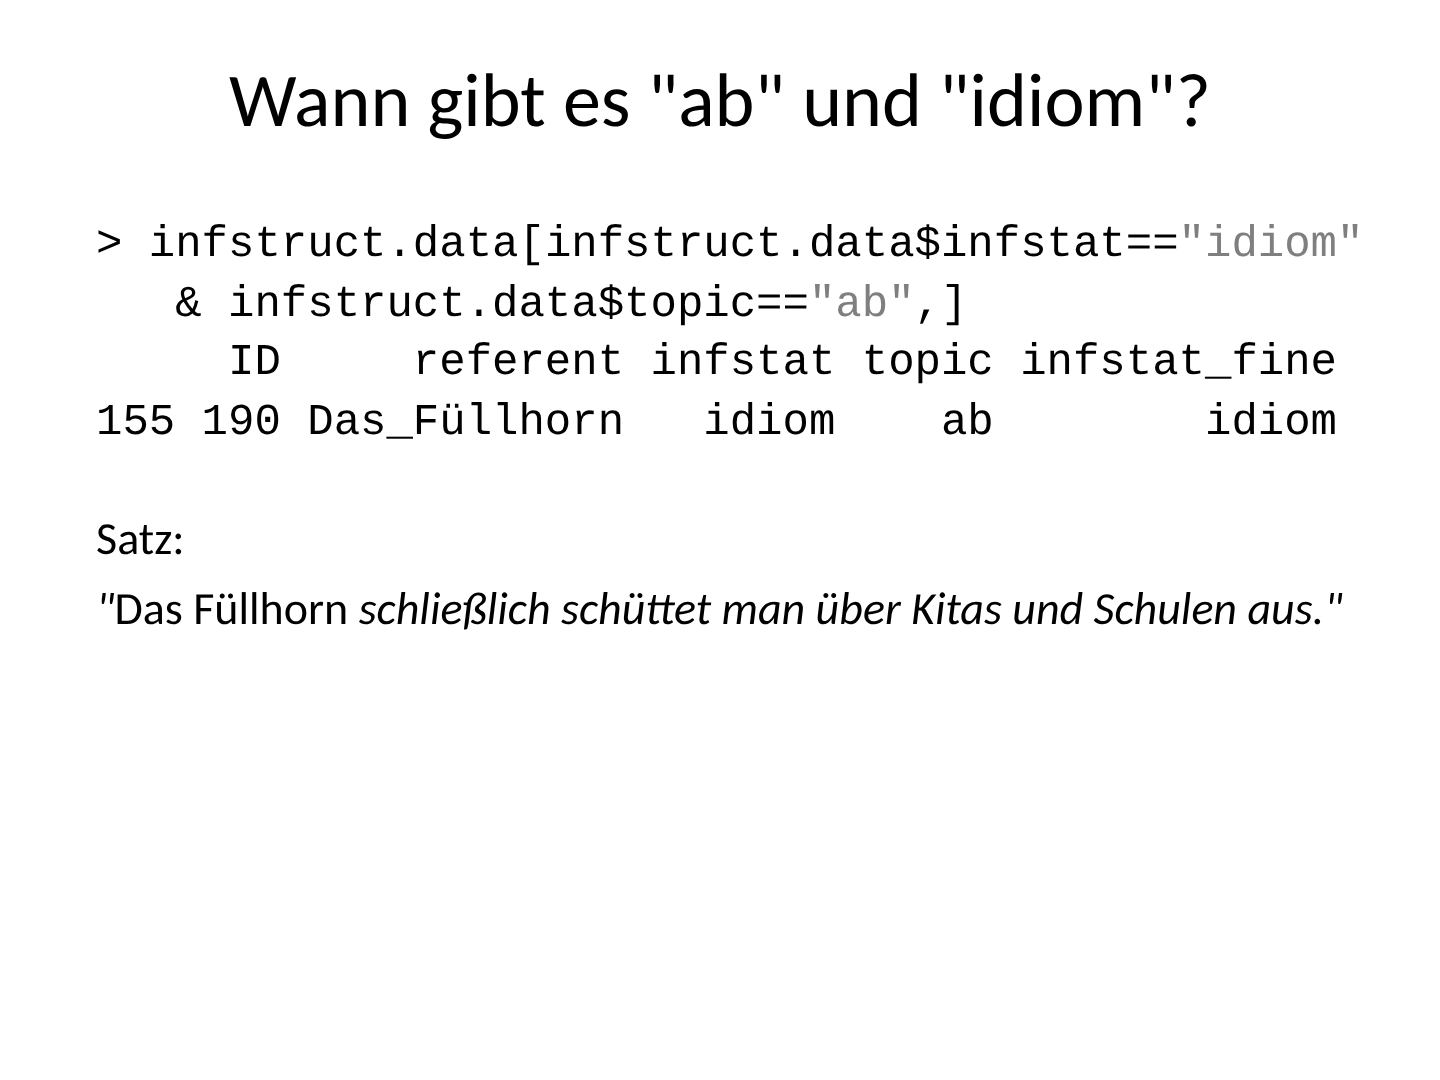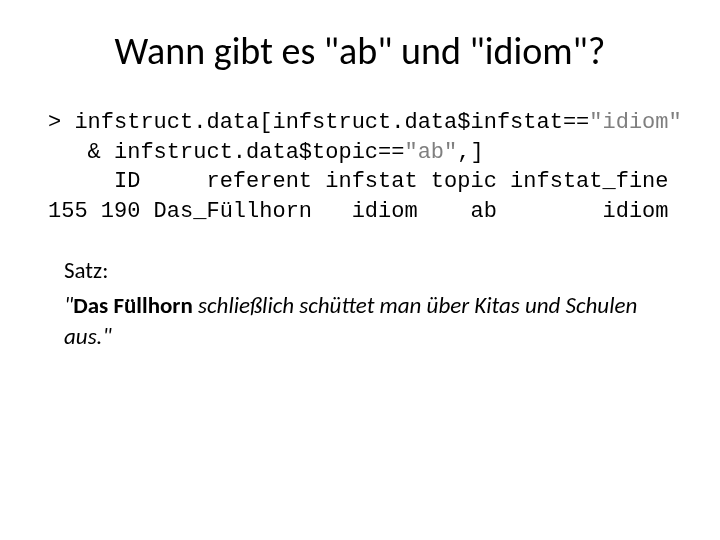--- a/index.html
+++ b/index.html
@@ -30,28 +30,28 @@
     white-space: pre;
     margin-bottom: 28px;
   }
   .code .l1 { color: #000; }
   .code .str { color: #7f7f7f; }
   .body-text {
     font-size: 23px;
     line-height: 1.35;
   }
   .body-text p {
-    margin: 0 0 4px 16px;
+    margin: 0 0 4px 0;
   }
   .quote {
     font-style: italic;
   }
   .quote strong {
     font-style: normal;
-    font-weight: 700;
+    font-weight: 400;
   }
 </style>
 </head>
 <body>
 
 <div class="slide">
   <h1 class="title">Wann gibt es "ab" und "idiom"?</h1>
 
   <div class="code"><span class="l1"><span>&gt;</span> <span>infstruct.data[infstruct.data$infstat==</span><span class="str">"idiom"</span>
 <span>   &amp; infstruct.data$topic==</span><span class="str">"ab"</span><span>,]</span>

